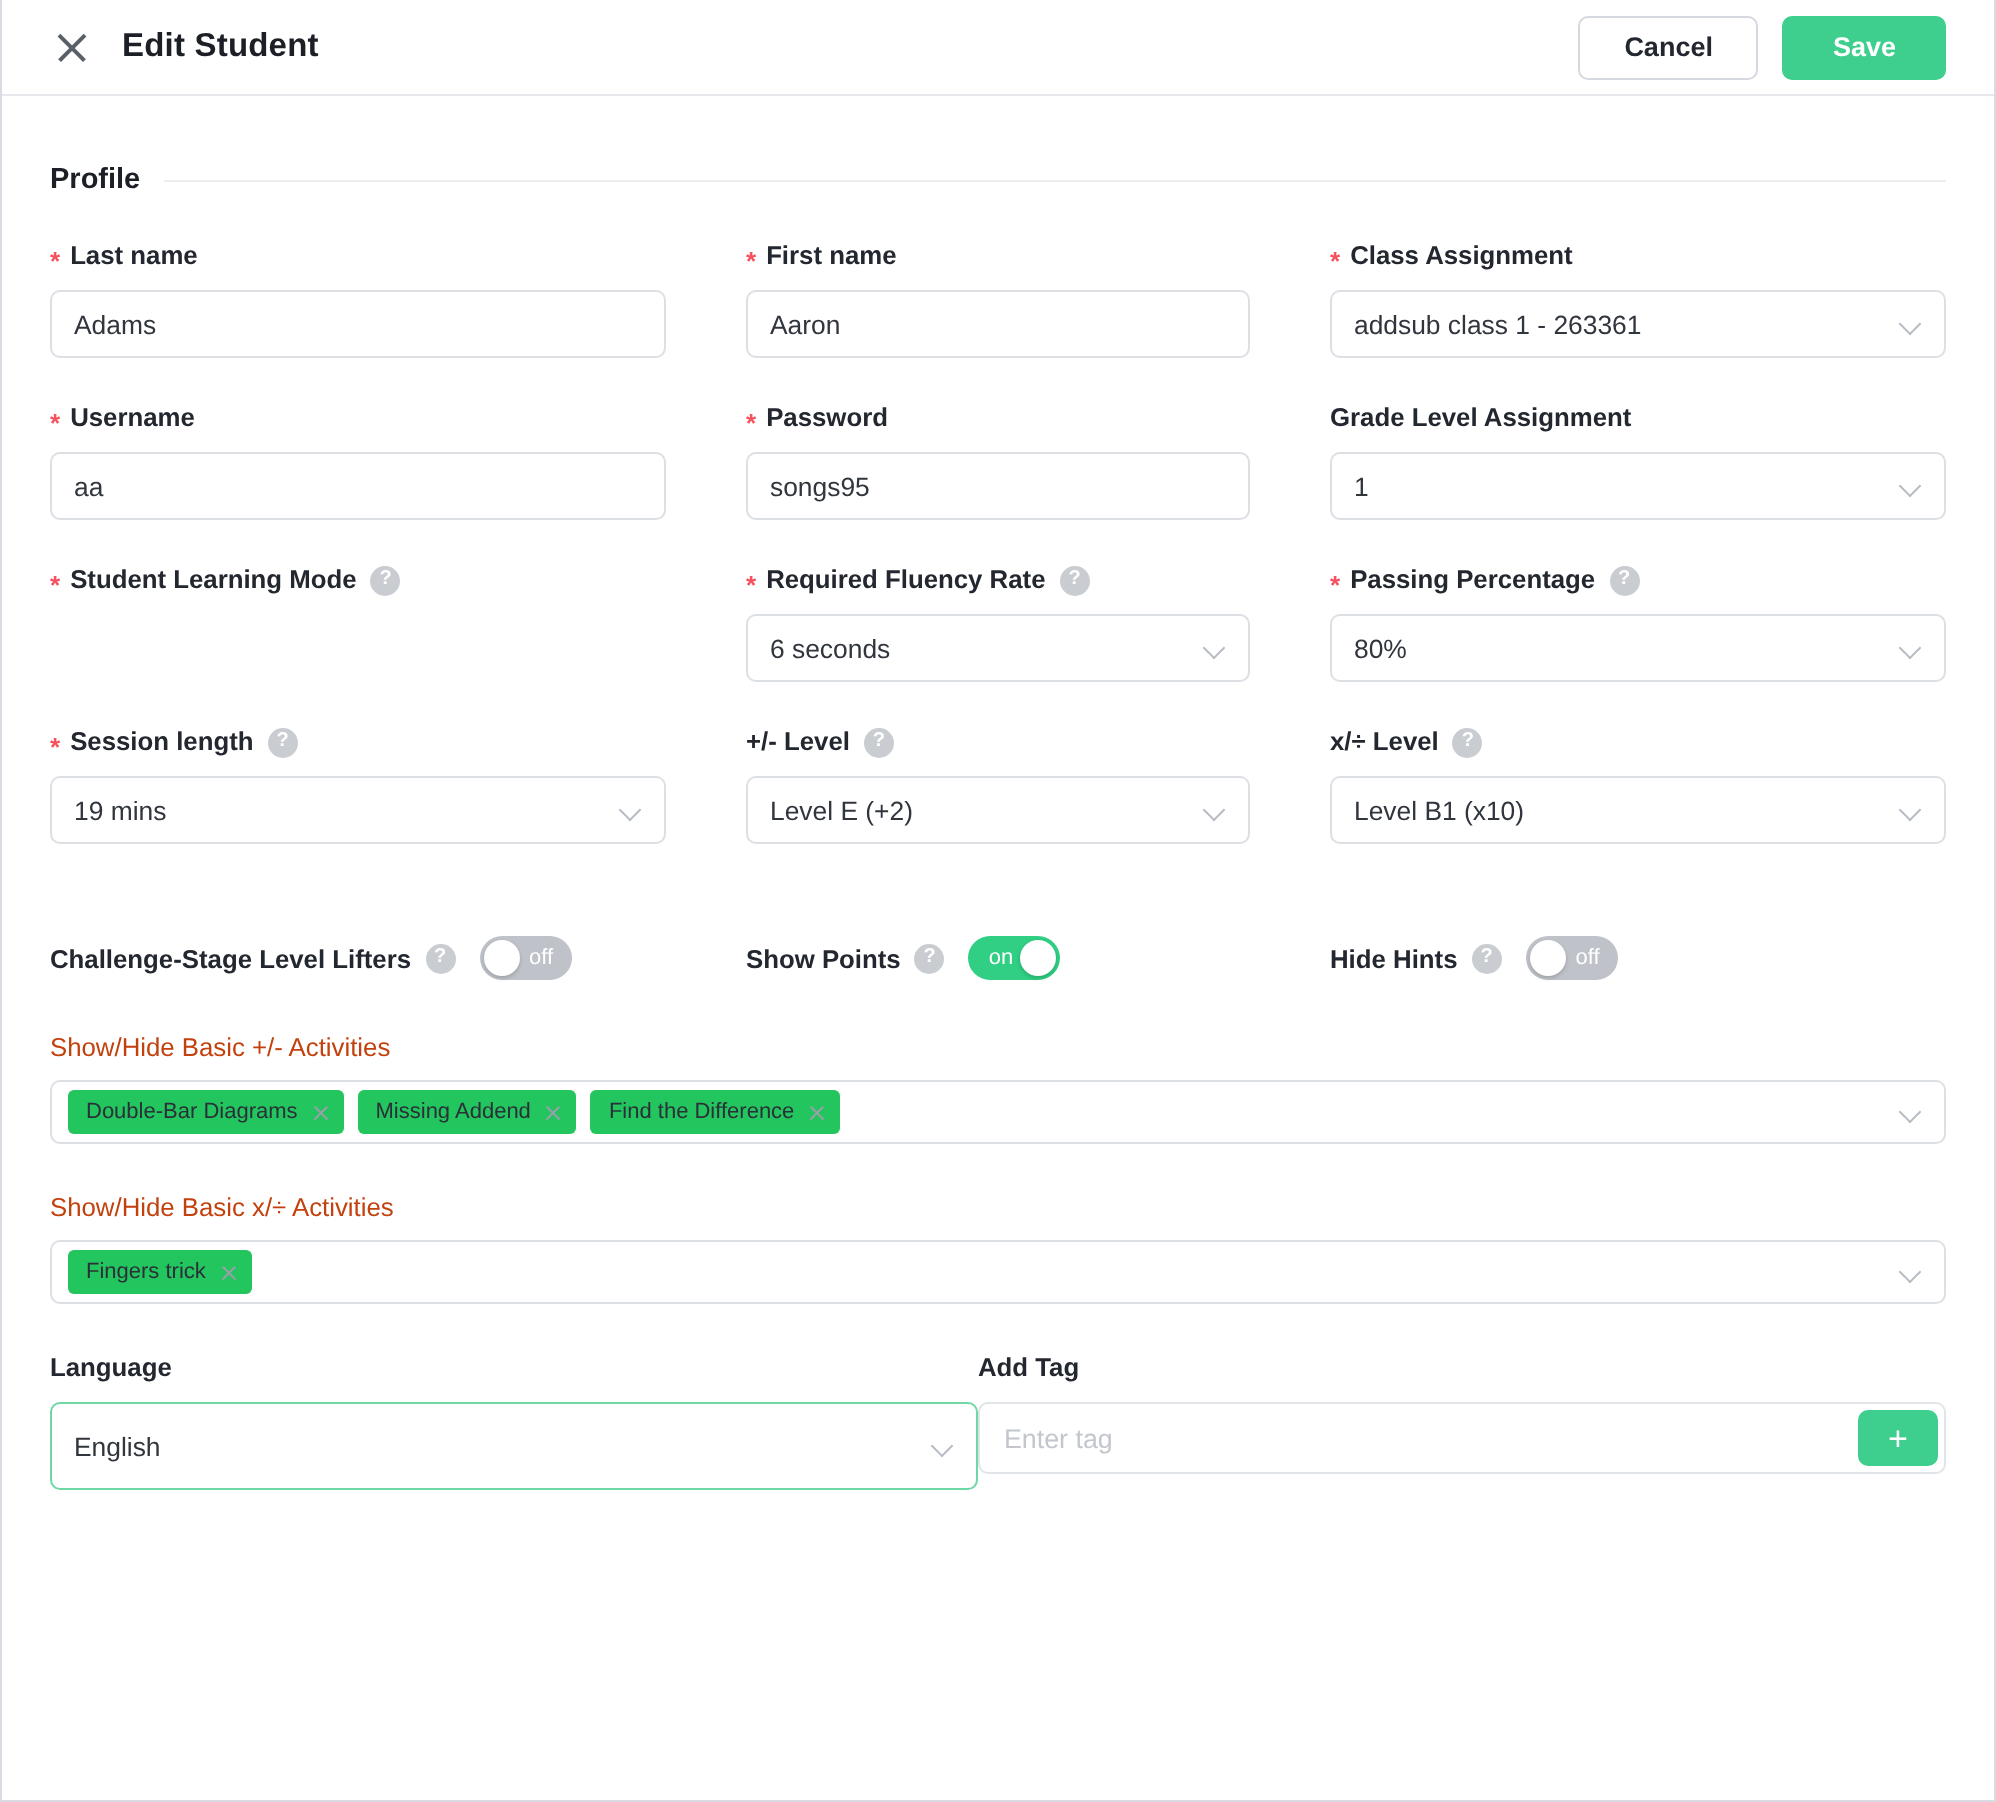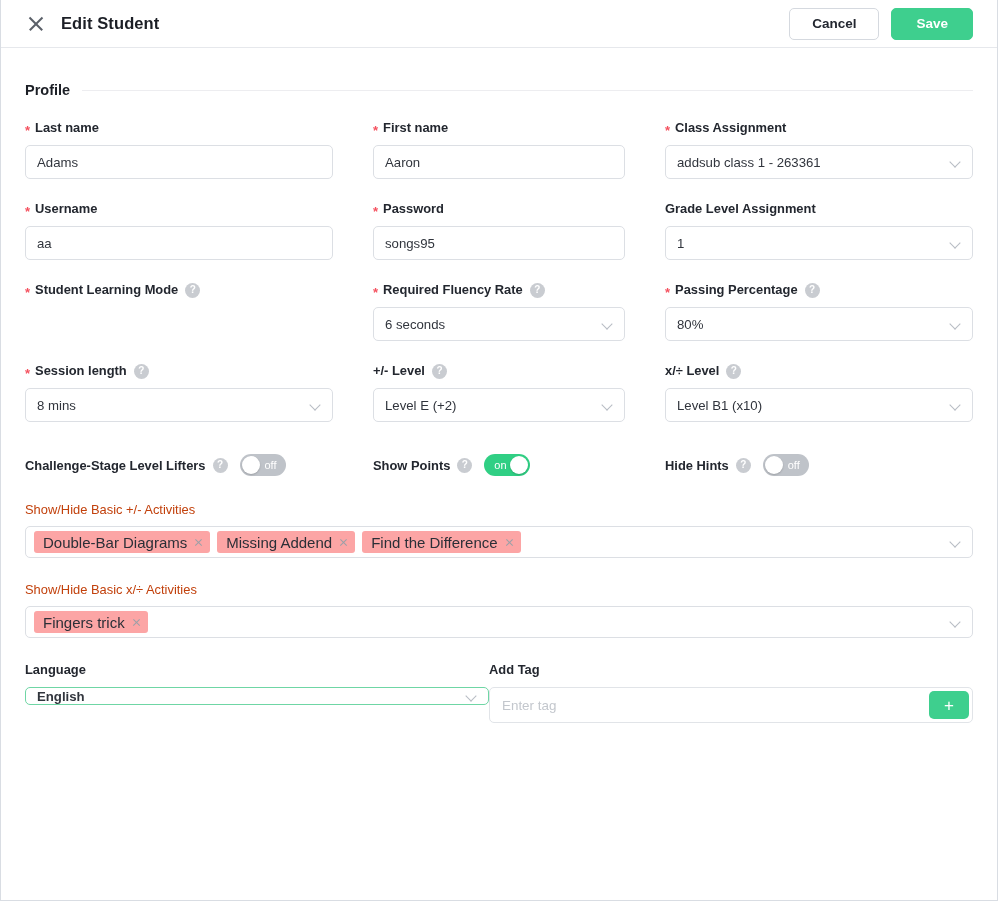--- a/index.html
+++ b/index.html
@@ -115,21 +115,21 @@
     width: 7px; height: 7px;
     border-right: 1.4px solid #b7bcc4; border-bottom: 1.4px solid #b7bcc4;
     transform: rotate(45deg);
   }
 
   
   .toggles-row {
     display: grid;
     grid-template-columns: 308px 1fr 308px;
     column-gap: 40px;
-    margin-top: 16px; margin-bottom: 26px;
+    margin-top: 30px; margin-bottom: 26px;
   }
   .toggle-group { display: flex; align-items: center; }
   .toggle-label { font-size: 12.9px; font-weight: bold; color: #23272f; }
   .switch {
     width: 46px; height: 22px; border-radius: 11px;
     position: relative; margin-left: 12px; cursor: pointer;
     display: inline-block; flex: 0 0 auto;
   }
   .switch.off { background: #bfc3c9; }
   .switch.on  { background: #30cf84; }
@@ -154,23 +154,23 @@
   }
   .multiselect {
     width: 100%; min-height: 30px;
     border: 1px solid #dcdfe4; border-radius: 5px; background: #fff;
     display: flex; align-items: center; flex-wrap: wrap;
     padding: 3px 11px 3px 5px;
     position: relative;
   }
   .chip {
     display: inline-flex; align-items: center;
-    background: #fca5a5; border-radius: 3px;
+    background: #22c55e; border-radius: 3px;
     height: 22px; padding: 0 7px 0 9px;
-    font-size: 15px; color: #2b2f37;
+    font-size: 11px; color: #2b2f37;
     margin: 1px 4px 1px 3px;
   }
   .chip .x {
     margin-left: 7px; position: relative; width: 9px; height: 9px;
     cursor: pointer; display: inline-block;
   }
   .chip .x::before, .chip .x::after {
     content: ""; position: absolute; left: 0; top: 4px;
     width: 9px; height: 1.2px; background: #9aa0a8;
   }
@@ -194,21 +194,21 @@
   .taginput .ph {
     flex: 1 1 auto; font-size: 13.4px; color: #c3c7cd;
   }
   .addtag-btn {
     width: 40px; height: 28px; border-radius: 5px;
     background: #3ecf8e; color: #fff;
     display: flex; align-items: center; justify-content: center;
     font-size: 17px; cursor: pointer; flex: 0 0 auto;
     line-height: 1;
   }
-  .lang-ctrl { height: 18px; font-weight: bold; }
+  .lang-ctrl { height: 44px; }
 </style>
 </head>
 <body>
 
 <div class="page">
 
   <div class="header">
     <div class="close-icon"></div>
     <div class="header-title">Edit Student</div>
     <div class="header-actions">
@@ -324,21 +324,21 @@
         </div>
       </div>
 
       <div class="field tight">
         <div class="lbl">
           <span class="req">*</span>
           <span>Session length</span>
           <span class="help">?</span>
         </div>
         <div class="control">
-          <span class="val">8 mins</span>
+          <span class="val">19 mins</span>
           <span class="caret"></span>
         </div>
       </div>
 
       <div class="field tight">
         <div class="lbl">
           <span>+/- Level</span>
           <span class="help">?</span>
         </div>
         <div class="control">

